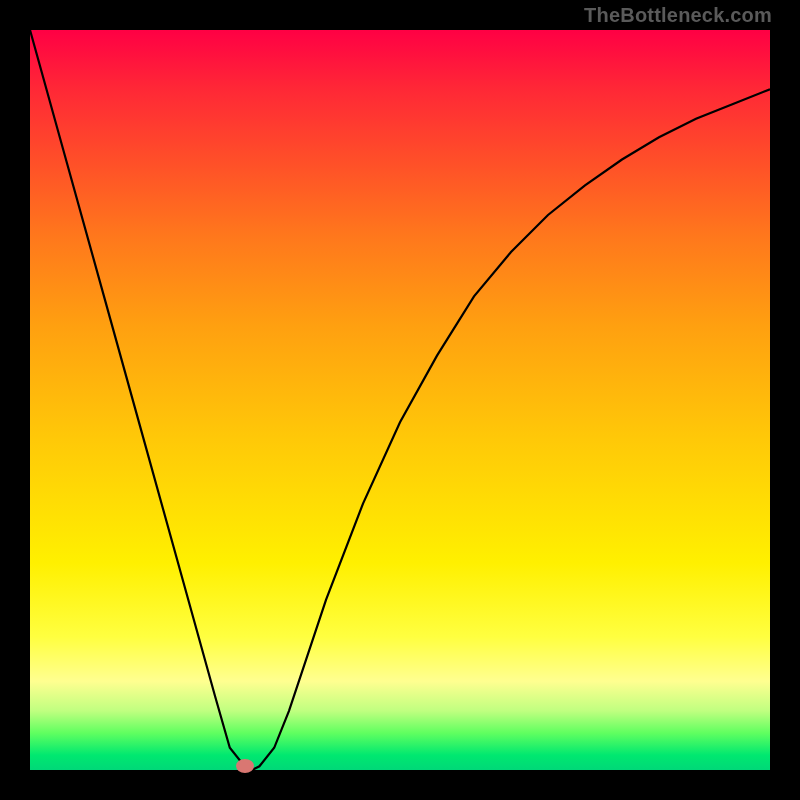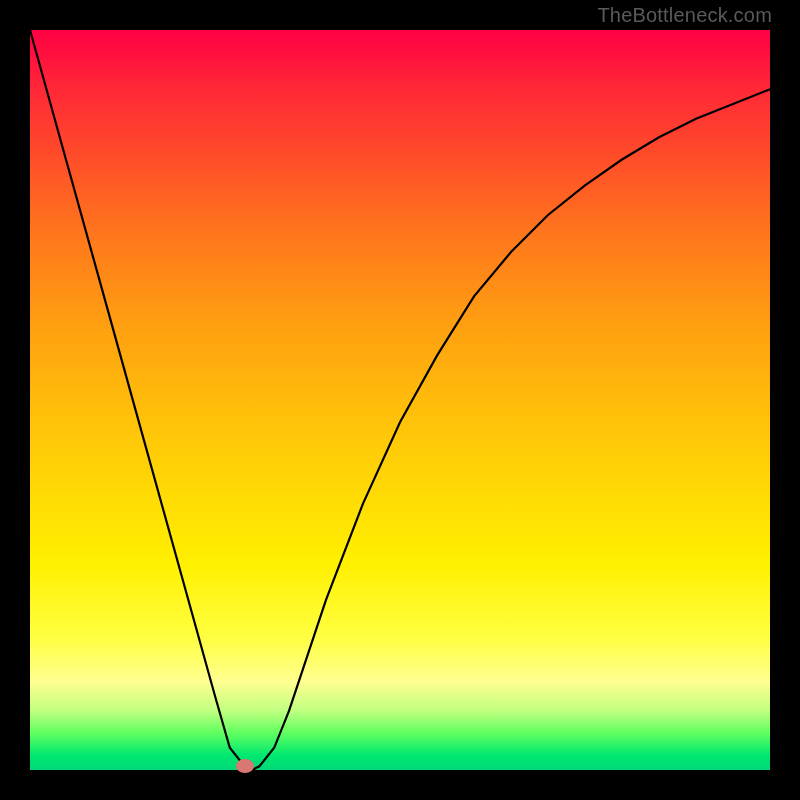--- a/index.html
+++ b/index.html
@@ -36,21 +36,21 @@
       #00e870 98%,
       #00d878 100%
     );
   }
   .attribution {
     position: absolute;
     top: 4px;
     right: 28px;
     font-family: Arial, Helvetica, sans-serif;
     font-size: 20px;
-    font-weight: 400;
+    font-weight: 700;
     color: #5a5a5a;
     letter-spacing: 0.2px;
   }
   svg.curve {
     position: absolute;
     left: 0;
     top: 0;
     width: 740px;
     height: 740px;
   }

